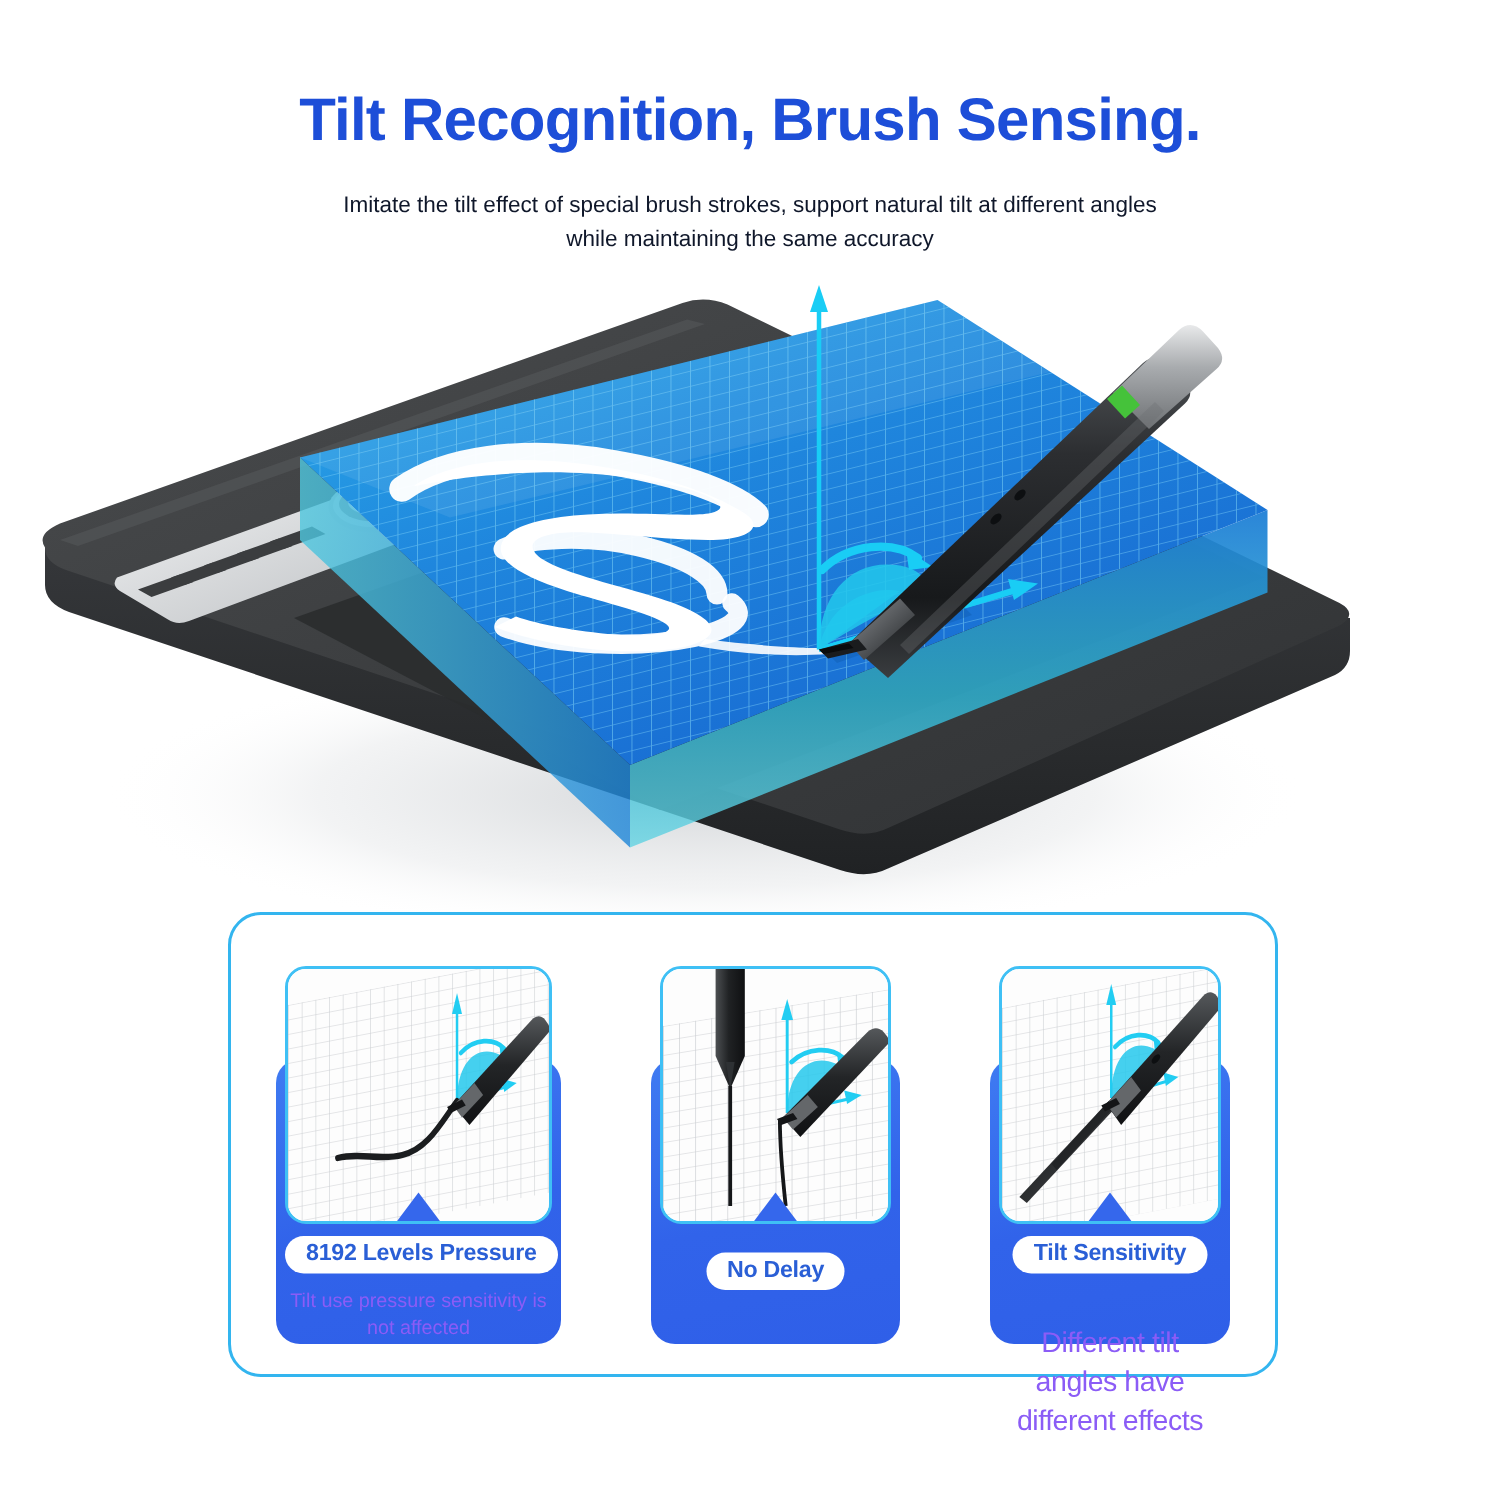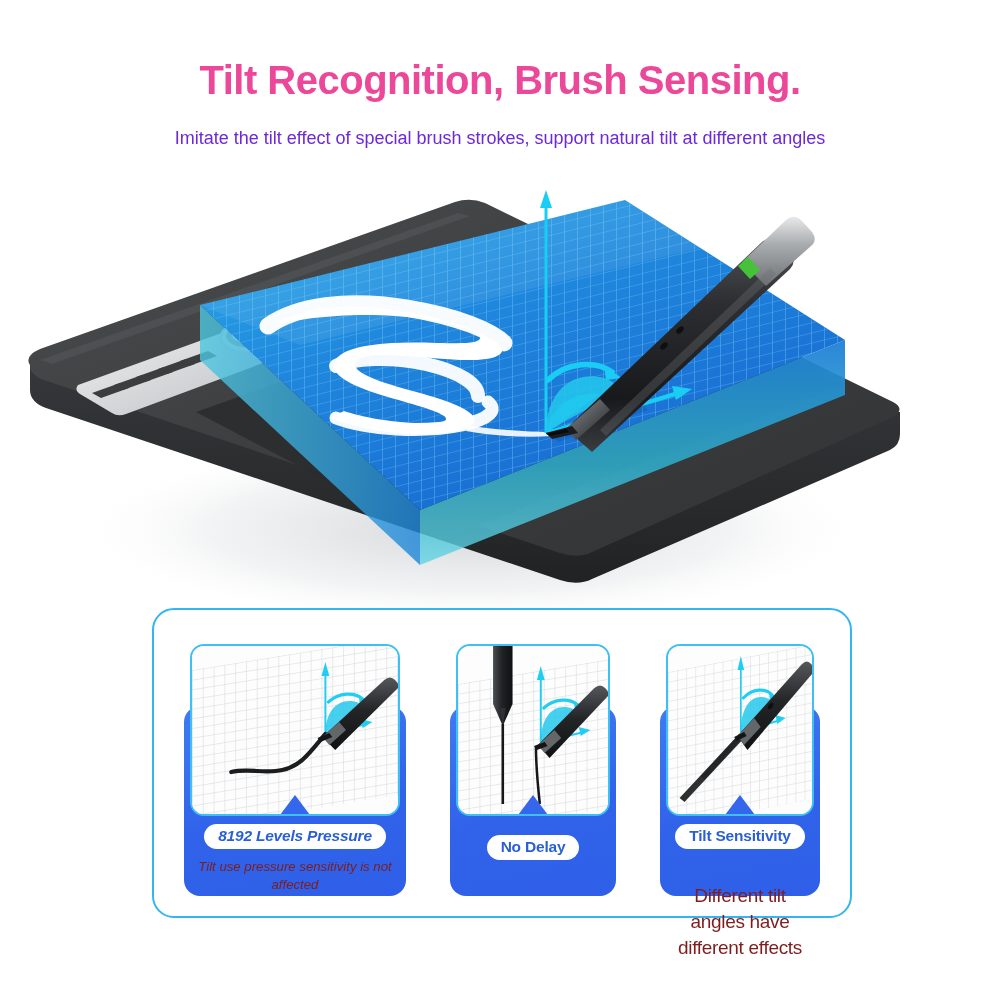--- a/index.html
+++ b/index.html
@@ -8,46 +8,46 @@
     width: 1000px; height: 1000px;
     background: #ffffff;
     font-family: "Liberation Sans", sans-serif;
     overflow: hidden;
   }
   .page { position: relative; width: 1000px; height: 1000px; background: #fff; }
 
   
   .header { position: absolute; left: 0; top: 0; width: 1000px; text-align: center; }
   .title {
-    font-size: 40px; font-weight: bold; color: #ec4899;
+    font-size: 40px; font-weight: bold; color: #1d4ed8;
     letter-spacing: -0.5px; margin-top: 58px; line-height: 1.1;
     font-family: "Liberation Sans", sans-serif;
   }
   .subtitle {
-    font-size: 18px; color: #6d28d9; line-height: 1.55;
+    font-size: 15px; color: #0f172a; line-height: 1.55;
     margin-top: 23px; font-family: "Liberation Sans", sans-serif;
   }
 
   
   .hero { position: absolute; left: 0; top: 180px; width: 1000px; height: 440px; }
   .hero svg { display: block; }
 
   
   .features {
     position: absolute; left: 152px; top: 608px;
     width: 700px; height: 310px;
     border: 2.5px solid #33b5ef; border-radius: 22px;
     background: #ffffff;
   }
   .cards { position: absolute; left: 0; top: 0; width: 100%; height: 100%;
            display: flex; justify-content: space-between;
            padding: 34px 30px 16px 30px; }
 
   .card { position: relative; border-radius: 14px; }
-  .card-1 { width: 222px; font-style: italic; }
+  .card-1 { width: 190px; }
   .card-2 { width: 166px; }
   .card-3 { width: 160px; padding-left: 28px; }
 
   .card-blue {
     position: absolute; left: 0; top: 62px; width: 100%; bottom: 4px;
     background: linear-gradient(168deg, #3f7bf2 0%, #3163ea 55%, #2f5fe8 100%);
     border-radius: 16px;
   }
   .card-photo {
     position: absolute; left: 6px; top: 0; right: 6px; height: 172px;
@@ -71,34 +71,35 @@
   }
   .pill {
     display: inline-block; background: #ffffff; border-radius: 20px;
     padding: 3px 14px 4px 14px;
     font-size: 15.5px; font-weight: bold; color: #2a5fd6;
     letter-spacing: -0.2px; white-space: nowrap;
     font-family: "Liberation Sans", sans-serif;
   }
   .card-2 .pill { font-size: 15.5px; margin-top: 11px; }
   .caption {
-    margin-top: 9px; font-size: 13.2px; color: #7f1d1d; line-height: 1.38;
+    margin-top: 9px; font-size: 13.2px; color: #8b5cf6; line-height: 1.38;
     font-family: "Liberation Sans", sans-serif;
   }
   .card-3 .caption { font-size: 19px; letter-spacing: -0.3px; margin-top: 34px; }
 </style>
 </head>
 <body>
 
 <div class="page">
 
   <div class="header">
     <div class="title">Tilt Recognition, Brush Sensing.</div>
     <div class="subtitle">
       <div>Imitate the tilt effect of special brush strokes, support natural tilt at different angles</div>
+      <div>while maintaining the same accuracy</div>
     </div>
   </div>
 
   <div class="hero">
     <svg width="1000" height="440" viewBox="0 0 1000 440" xmlns="http://www.w3.org/2000/svg">
       <defs>
         <linearGradient id="bodyTop" x1="0" y1="0" x2="1" y2="1">
           <stop offset="0%" stop-color="#4a4c4e"></stop>
           <stop offset="50%" stop-color="#3c3e40"></stop>
           <stop offset="100%" stop-color="#303234"></stop>

